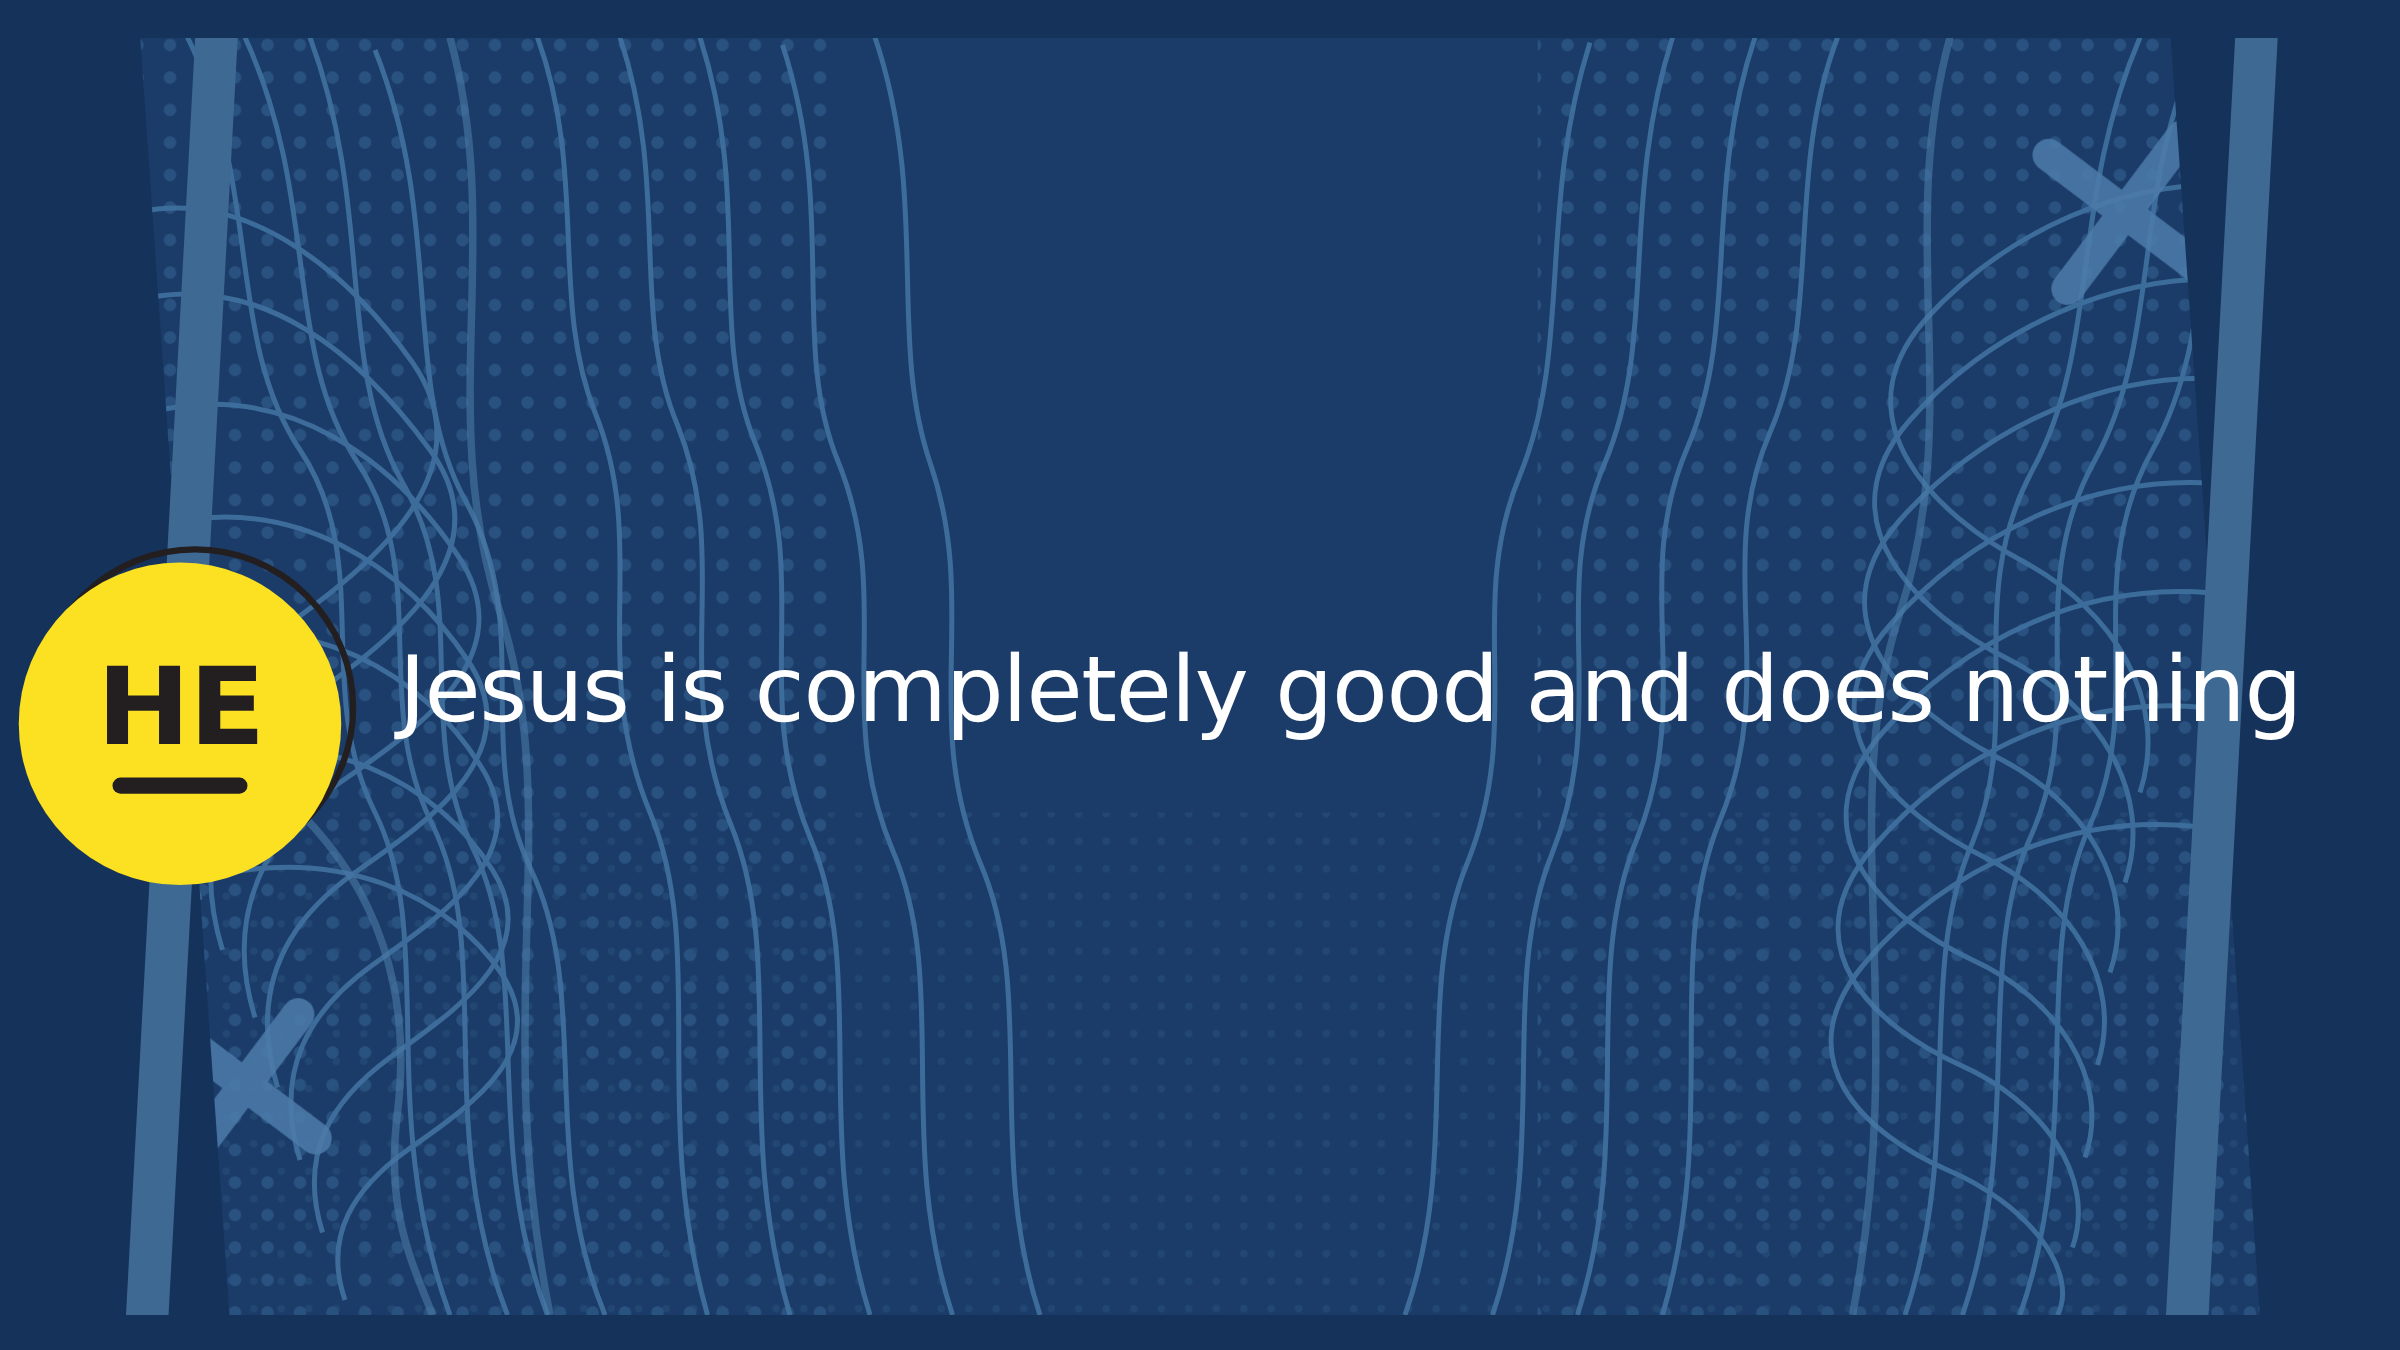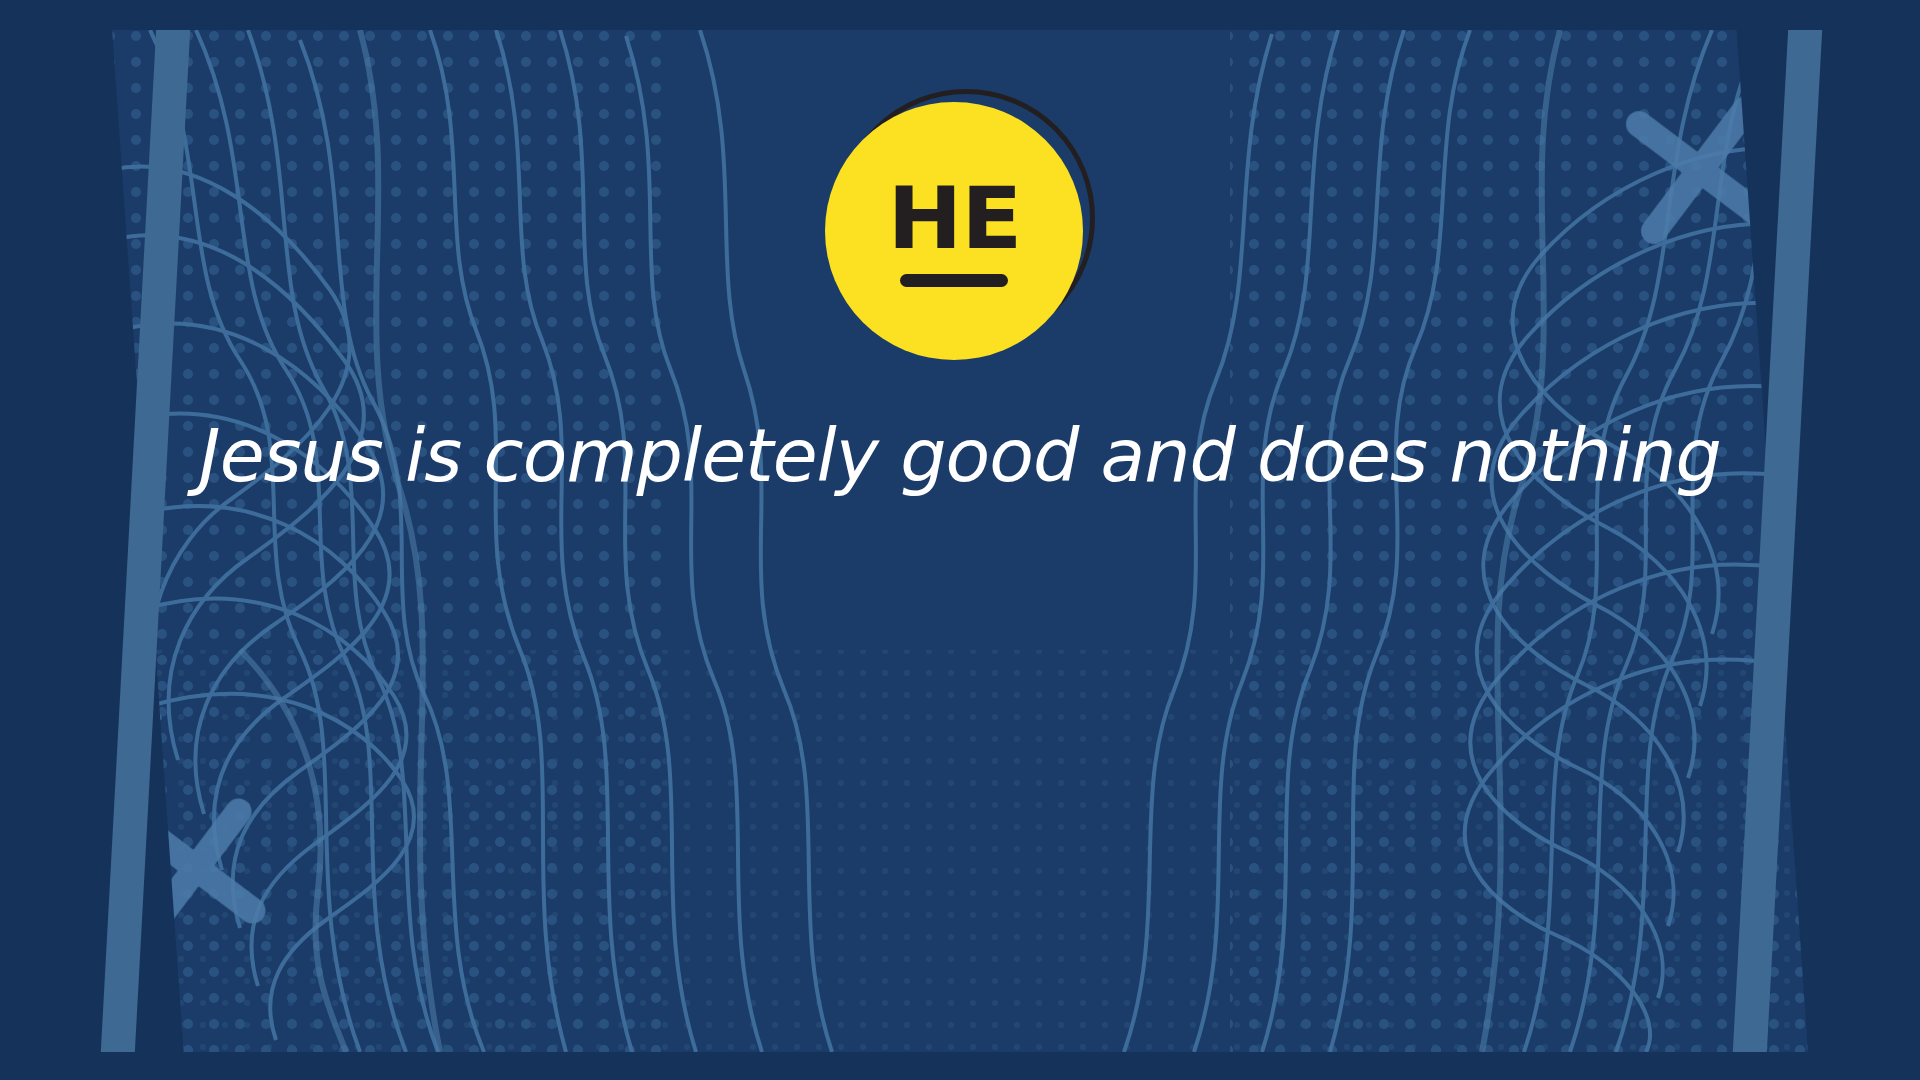--- a/index.html
+++ b/index.html
@@ -63,21 +63,21 @@
     background: #3e6993;
   }
   .bar-left  { left: 128px;  transform: rotate(3.1deg); transform-origin: center; }
   .bar-right { right: 126px; transform: rotate(3.1deg); transform-origin: center; }
 
   
   .content {
     position: absolute;
     inset: 0;
     display: flex;
-    flex-direction: column;
+    flex-direction: row;
     align-items: center;
   }
 
   .logo {
     position: relative;
     width: 300px;
     height: 300px;
     margin-top: 85px;
   }
   .logo-ring {
@@ -142,21 +142,21 @@
     margin-top: 26px;
     width: 1560px;
     text-align: center;
     color: #ffffff;
     font-family: "DejaVu Sans", sans-serif;
     font-weight: 400;
     font-size: 73px;
     line-height: 1.24;
     letter-spacing: -1px;
   }
-  .body-line { display: block; white-space: nowrap; font-style: italic; }
+  .body-line { display: block; white-space: nowrap; }
 </style>
 </head>
 <body>
 
 <div id="slide">
 
   <div class="bg-base"></div>
 
   <div class="bg-map">
     <svg viewBox="0 0 1920 1022" preserveAspectRatio="none" xmlns="http://www.w3.org/2000/svg">

